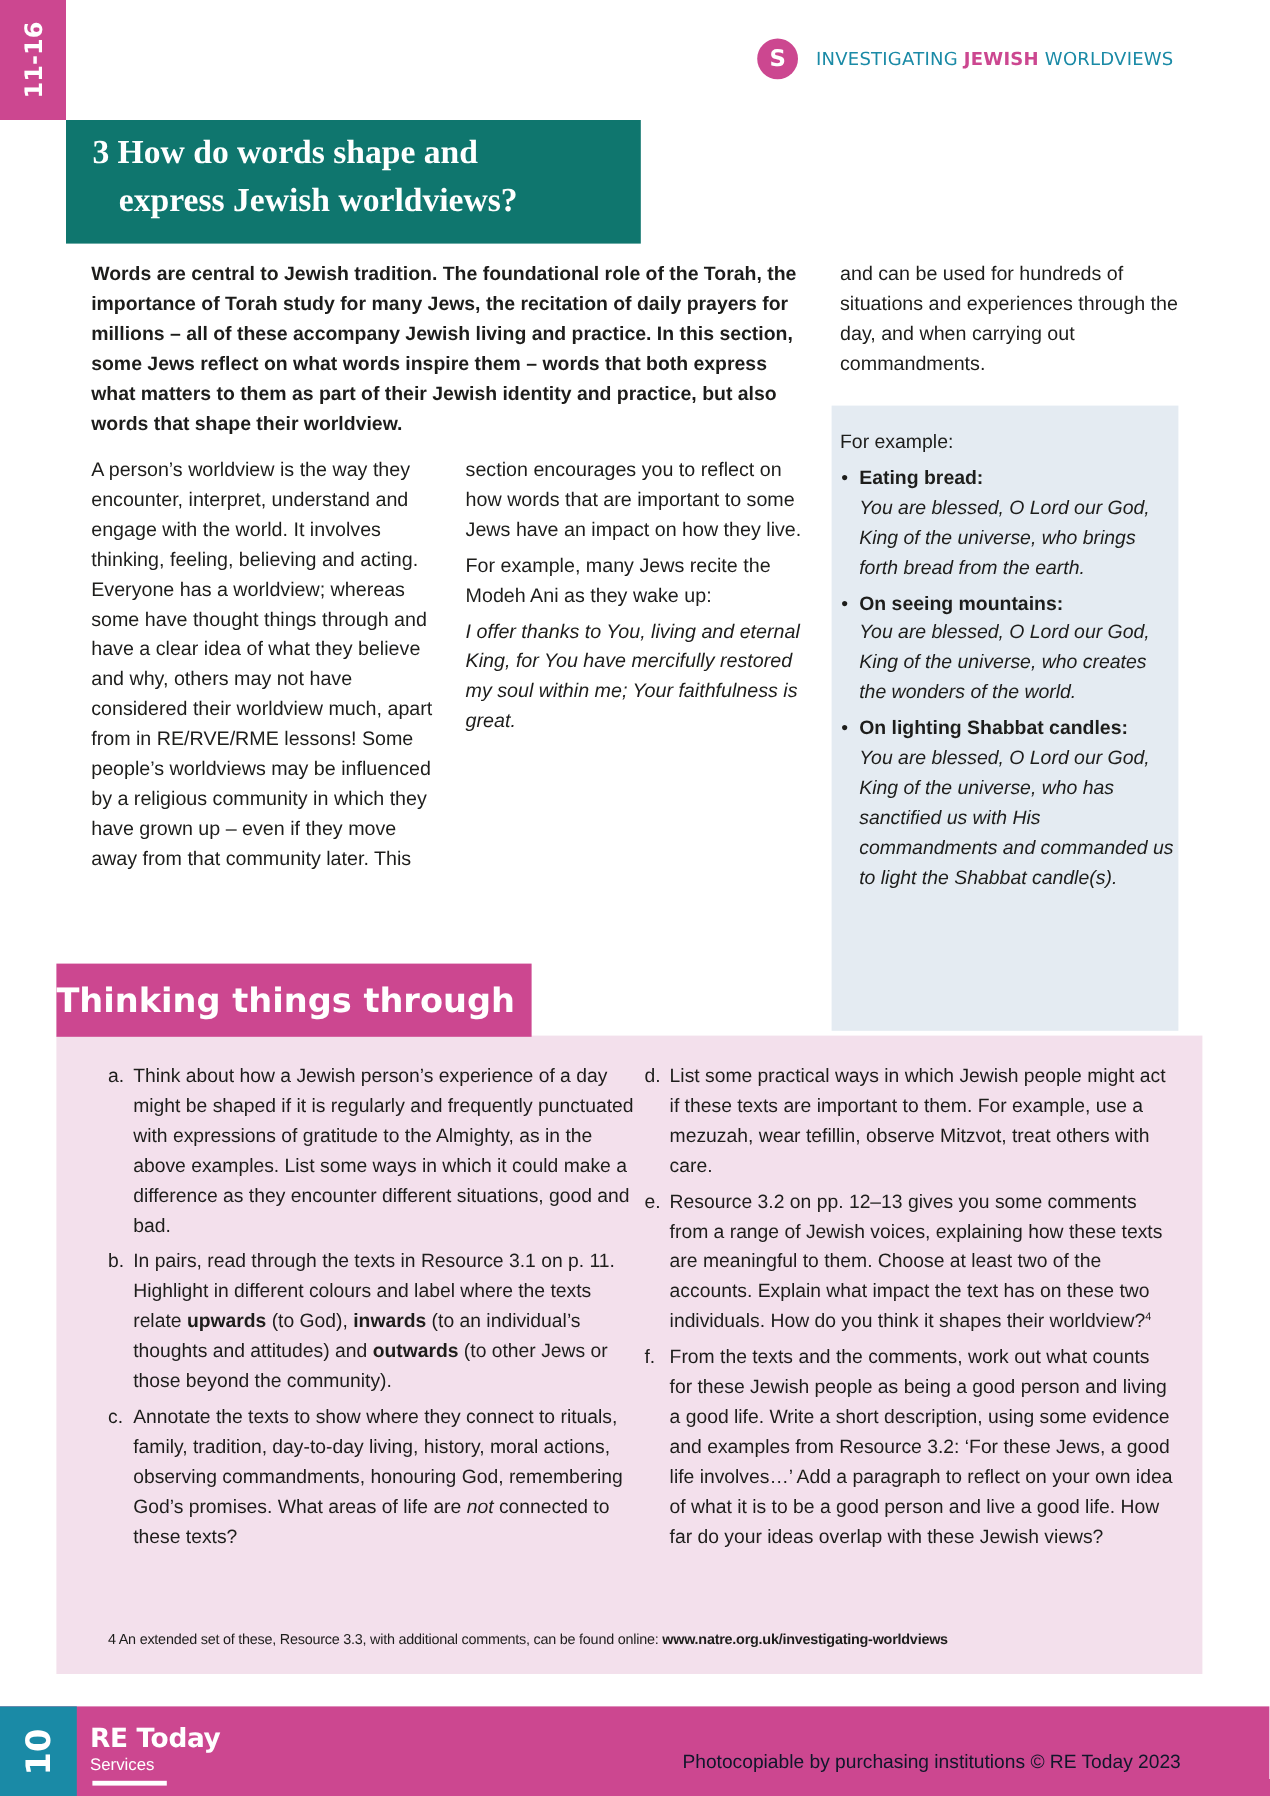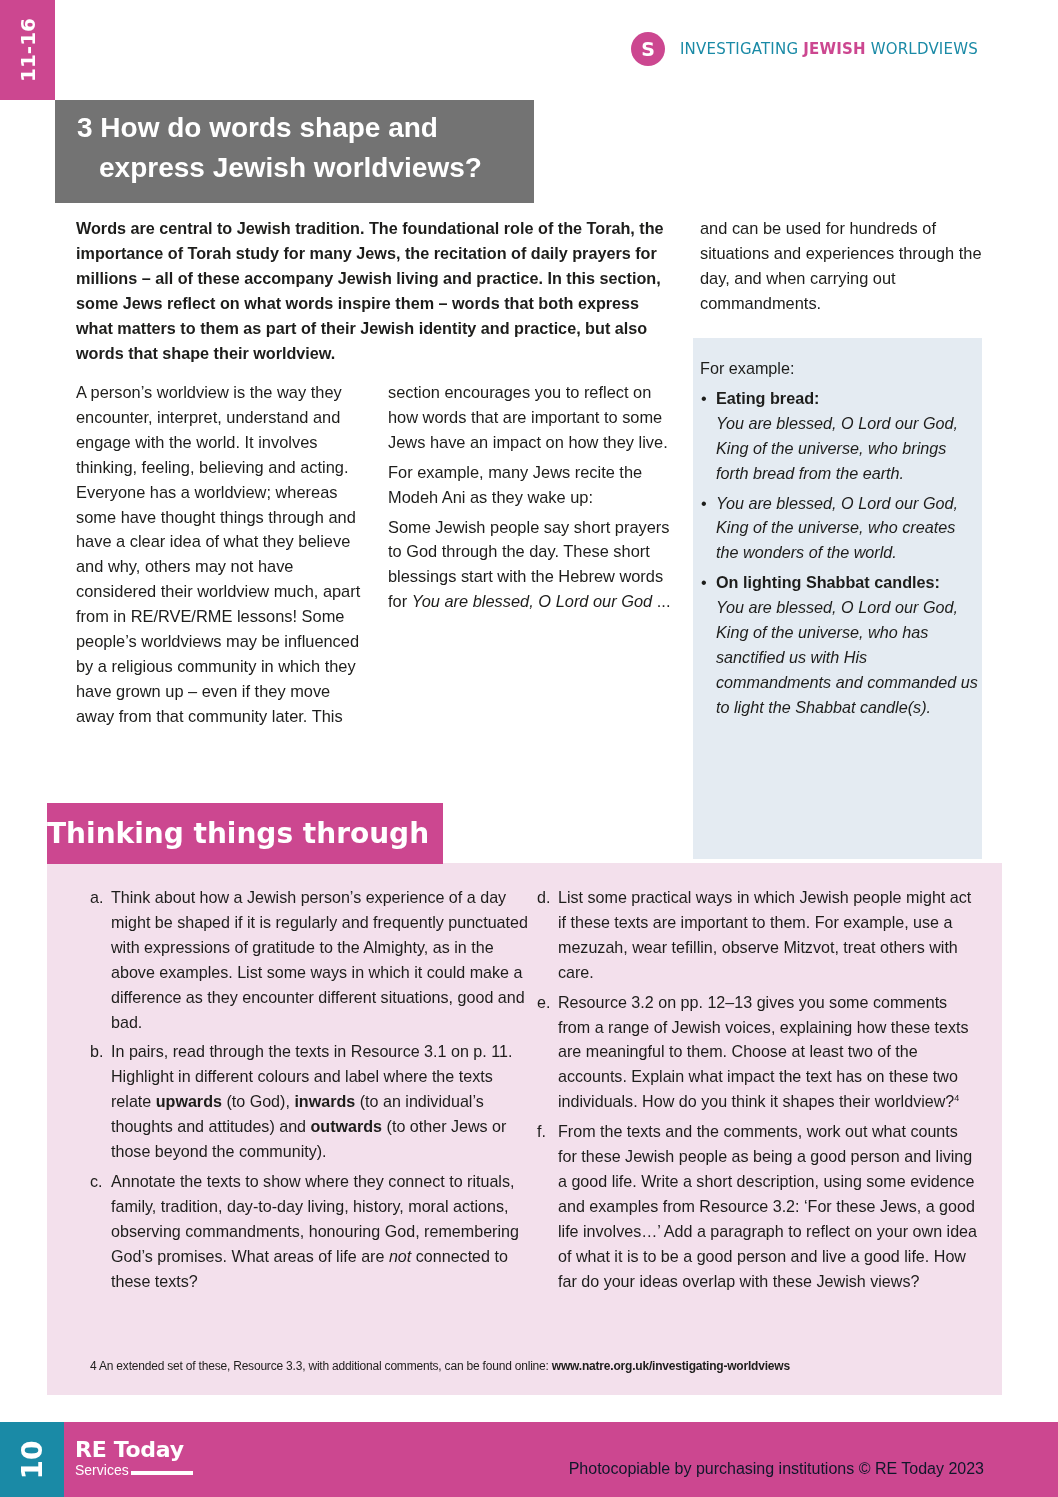--- a/index.html
+++ b/index.html
@@ -10,22 +10,22 @@
   .age-tab span { position: absolute; left: 50%; top: 50%; transform: translate(-50%, -50%) rotate(-90deg);
     color: #fff; font-weight: bold; font-size: 20px; white-space: nowrap; font-family: "DejaVu Sans", sans-serif; }
 
   .series-header { position: absolute; left: 631px; top: 32px; height: 34px; display: flex; align-items: center; }
   .series-badge { width: 34px; height: 34px; border-radius: 50%; background: #cc4790; color: #fff;
     display: flex; align-items: center; justify-content: center; font-weight: bold; font-size: 19px;
     font-family: "DejaVu Sans", sans-serif; }
   .series-title { margin-left: 15px; font-size: 15px; color: #1a8aa6; letter-spacing: 0.2px; font-family: "DejaVu Sans", sans-serif; }
   .series-title .hl { color: #cc4790; font-weight: bold; }
 
-  .title-box { position: absolute; left: 55px; top: 100px; width: 479px; height: 103px; background: #737373;
-    color: #fff; font-weight: bold; font-size: 28px; line-height: 40px; padding: 8px 0 0 22px; font-family: Liberation Sans, sans-serif; }
+  .title-box { position: absolute; left: 55px; top: 100px; width: 479px; height: 103px; background: #0f766e;
+    color: #fff; font-weight: bold; font-size: 28px; line-height: 40px; padding: 8px 0 0 22px; font-family: Liberation Serif, serif; }
   .title-box .l2 { padding-left: 22px; }
 
   .intro { position: absolute; left: 76px; top: 216px; width: 596px; font-weight: bold; font-size: 16.2px; line-height: 24.9px; }
 
   .col { position: absolute; font-size: 16.4px; line-height: 24.9px; color: #1d1d1b; }
   .col1 { left: 76px; top: 380px; width: 286px; }
   .col2 { left: 388px; top: 380px; width: 290px; }
   .col2 p { margin-bottom: 5px; }
   .col3 { left: 700px; top: 216px; width: 290px; }
   em, .it { font-style: italic; }
@@ -52,21 +52,21 @@
 
   .footnote { position: absolute; left: 90px; top: 1359px; font-size: 12px; letter-spacing: -0.2px; }
   .footnote b { font-weight: bold; }
 
   .footer { position: absolute; left: 0; top: 1422px; width: 1058px; height: 75px; background: #cc4790; }
   .page-num { position: absolute; left: 0; top: 0; width: 64px; height: 75px; background: #1a8aa6; }
   .page-num span { position: absolute; left: 50%; top: 50%; transform: translate(-50%, -50%) rotate(-90deg);
     color: #fff; font-weight: bold; font-size: 28px; font-family: "DejaVu Sans", sans-serif; }
   .logo { position: absolute; left: 75px; top: 16px; color: #fff; }
   .logo .main { font-weight: bold; font-size: 22px; line-height: 24px; letter-spacing: -0.3px; font-family: "DejaVu Sans", sans-serif; }
-  .logo .sub { display: flex; align-items: center; font-size: 14px; line-height: 16px; margin-top: 0; }
+  .logo .sub { display: flex; font-size: 14px; line-height: 16px; margin-top: 0; flex-direction: column; }
   .logo .sub .bar { width: 62px; height: 4px; background: #fff; margin-left: 2px; margin-top: 6px; }
   .copyright { position: absolute; right: 74px; top: 38px; color: #0f172a; font-size: 16px; }
 </style>
 </head>
 <body>
 
 <div class="age-tab">
   <span>11-16</span>
 </div>
 
@@ -82,35 +82,36 @@
 
 <p class="intro">Words are central to Jewish tradition. The foundational role of the Torah, the importance of Torah study for many Jews, the recitation of daily prayers for millions – all of these accompany Jewish living and practice. In this section, some Jews reflect on what words inspire them – words that both express what matters to them as part of their Jewish identity and practice, but also words that shape their worldview.</p>
 
 <div class="col col1">
   <p>A person’s worldview is the way they encounter, interpret, understand and engage with the world. It involves thinking, feeling, believing and acting. Everyone has a worldview; whereas some have thought things through and have a clear idea of what they believe and why, others may not have considered their worldview much, apart from in RE/RVE/RME lessons! Some people’s worldviews may be influenced by a religious community in which they have grown up – even if they move away from that community later. This</p>
 </div>
 
 <div class="col col2">
   <p>section encourages you to reflect on how words that are important to some Jews have an impact on how they live.</p>
   <p>For example, many Jews recite the Modeh Ani as they wake up:</p>
-  <p><span>Some Jewish people say short prayers to God through the day. These short blessings start with the Hebrew words for </span><em>You are blessed, O Lord our God</em><span> ...</span></p>
+  <p class="it">I offer thanks to You, living and eternal King, for You have mercifully restored my soul within me; Your faithfulness is great.</p>
 </div>
 
 <div class="col col3">
   <p>and can be used for hundreds of situations and experiences through the day, and when carrying out commandments.</p>
 </div>
 
 <div class="example-box">
   <p class="lead">For example:</p>
   <ul>
     <li>
       <b>Eating bread:</b>
       <i>You are blessed, O Lord our God, King of the universe, who brings forth bread from the earth.</i>
     </li>
     <li>
+      <b>On seeing mountains:</b>
       <i>You are blessed, O Lord our God, King of the universe, who creates the wonders of the world.</i>
     </li>
     <li>
       <b>On lighting Shabbat candles:</b>
       <i>You are blessed, O Lord our God, King of the universe, who has sanctified us with His commandments and commanded us to light the Shabbat candle(s).</i>
     </li>
   </ul>
 </div>
 
 <div class="tt-panel"></div>

